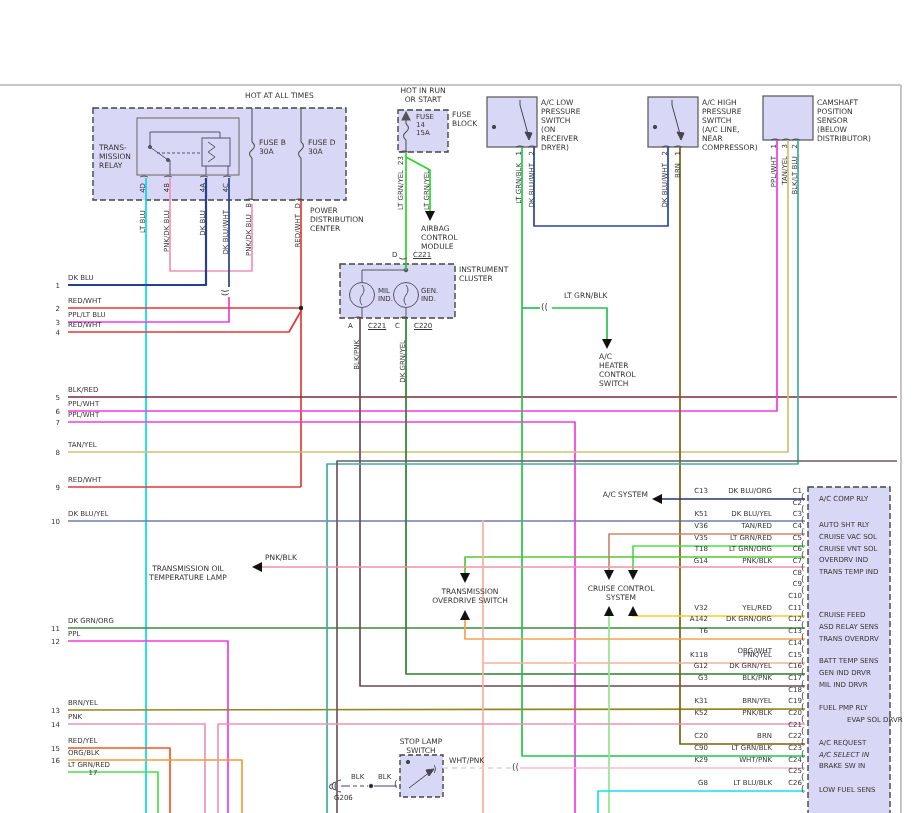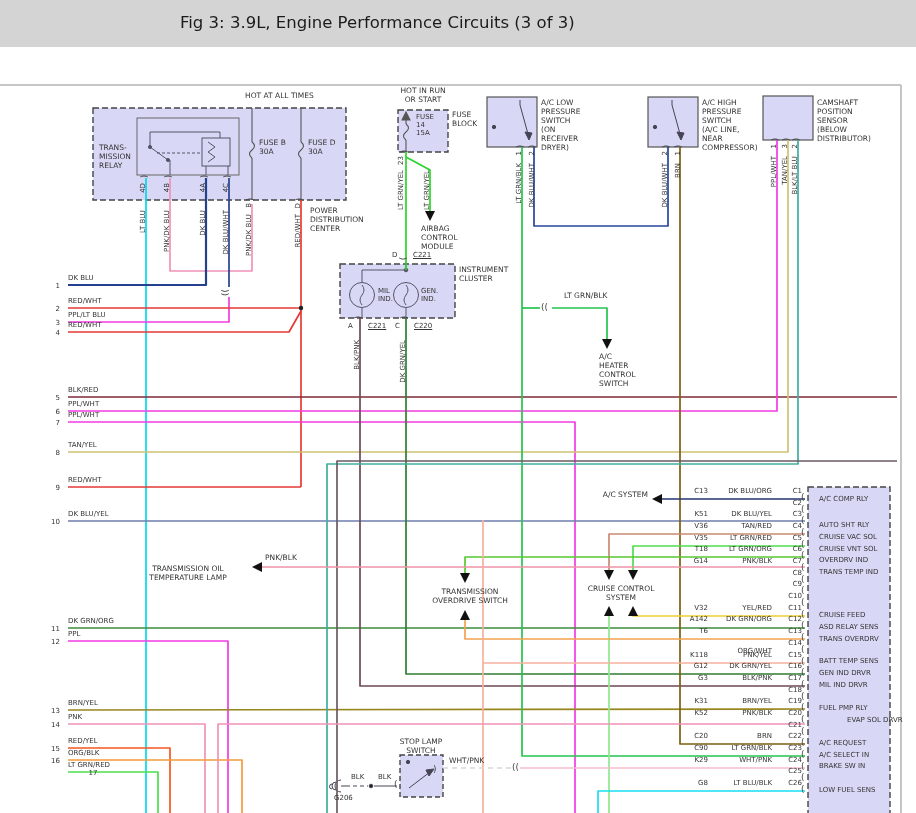--- a/index.html
+++ b/index.html
@@ -16,23 +16,20 @@
   .u{text-decoration:underline;}
   .sm{font-size:7px;line-height:8px;}
   .br{position:absolute;font-size:9px;color:#444;line-height:9px;}
   .brd{transform:rotate(90deg);}
   .bru{transform:rotate(-90deg);}
 </style>
 </head>
 <body>
 
 <div id="page">
-  <div id="titlebar">
-    <div id="titletext">Fig 3: 3.9L, Engine Performance Circuits (3 of 3)</div>
-  </div>
 
   <svg width="916" height="813">
 
     <line x1="0" y1="85" x2="901" y2="85" stroke="#b3b3b3" stroke-width="1.5"></line>
     <line x1="901" y1="85" x2="901" y2="813" stroke="#b3b3b3" stroke-width="1.5"></line>
 
     <g>
       <rect x="93" y="108" width="253" height="92" fill="#d8d8f6" stroke="#444" stroke-width="1.4" stroke-dasharray="6,3"></rect>
       <rect x="137" y="118" width="102" height="57" fill="none" stroke="#666" stroke-width="1"></rect>
       <rect x="398" y="110" width="50" height="42" fill="#d8d8f6" stroke="#444" stroke-width="1.4" stroke-dasharray="6,3"></rect>
@@ -443,18 +440,18 @@
       <div class="lbl sm" style="left: 819px; top: 567.5px; width: 70px;">TRANS TEMP IND</div>
       <div class="lbl sm" style="left: 819px; top: 611px; width: 70px;">CRUISE FEED</div>
       <div class="lbl sm" style="left: 819px; top: 622.5px; width: 70px;">ASD RELAY SENS</div>
       <div class="lbl sm" style="left: 819px; top: 634.5px; width: 70px;">TRANS OVERDRV</div>
       <div class="lbl sm" style="left: 819px; top: 657px; width: 70px;">BATT TEMP SENS</div>
       <div class="lbl sm" style="left: 819px; top: 668.5px; width: 70px;">GEN IND DRVR</div>
       <div class="lbl sm" style="left: 819px; top: 680.5px; width: 70px;">MIL IND DRVR</div>
       <div class="lbl sm" style="left: 819px; top: 704px; width: 70px;">FUEL PMP RLY</div>
       <div class="lbl sm" style="left: 819px; top: 715.5px; width: 58px; padding-left: 28px;">EVAP SOL DRVR</div>
       <div class="lbl sm" style="left: 819px; top: 739px; width: 70px;">A/C REQUEST</div>
-      <div class="lbl sm" style="left: 819px; top: 750.5px; width: 70px;">A/C SELECT IN</div>
+      <div class="lbl sm" style="left: 819px; top: 750.5px; width: 70px; font-style: italic;">A/C SELECT IN</div>
       <div class="lbl sm" style="left: 819px; top: 762px; width: 70px;">BRAKE SW IN</div>
       <div class="lbl sm" style="left: 819px; top: 785.5px; width: 70px;">LOW FUEL SENS</div>
     </div>
 
 </div>
 
 </body></html>

